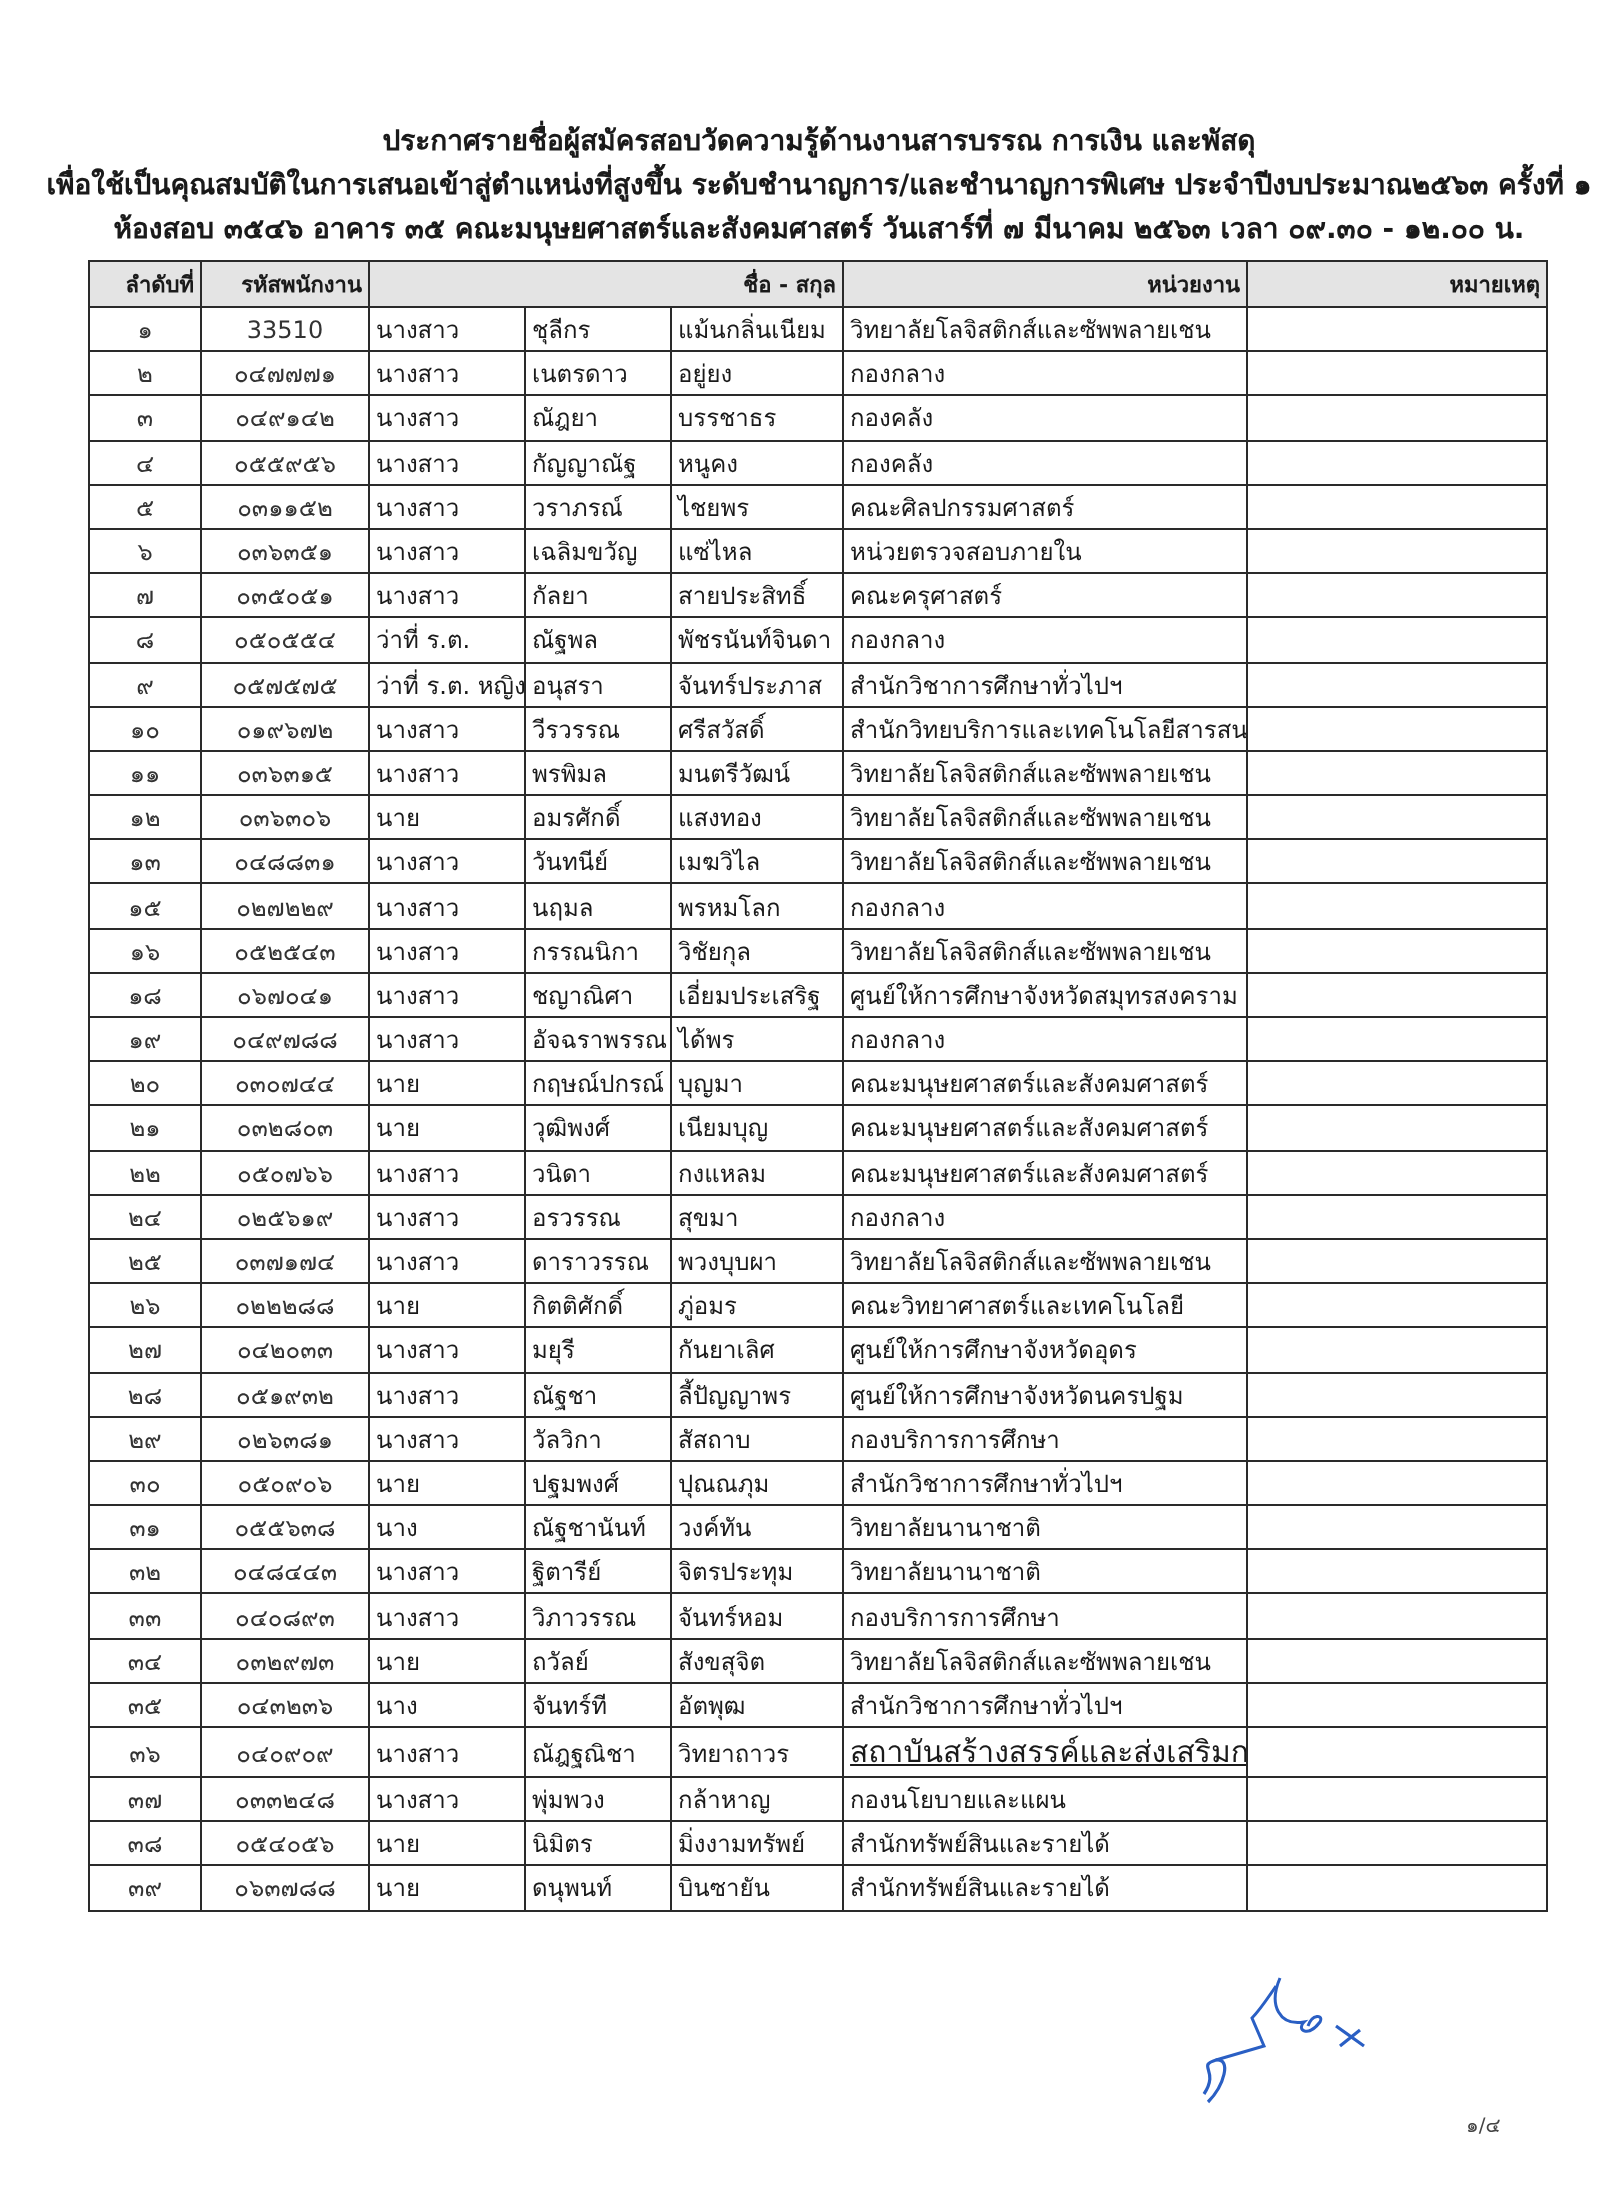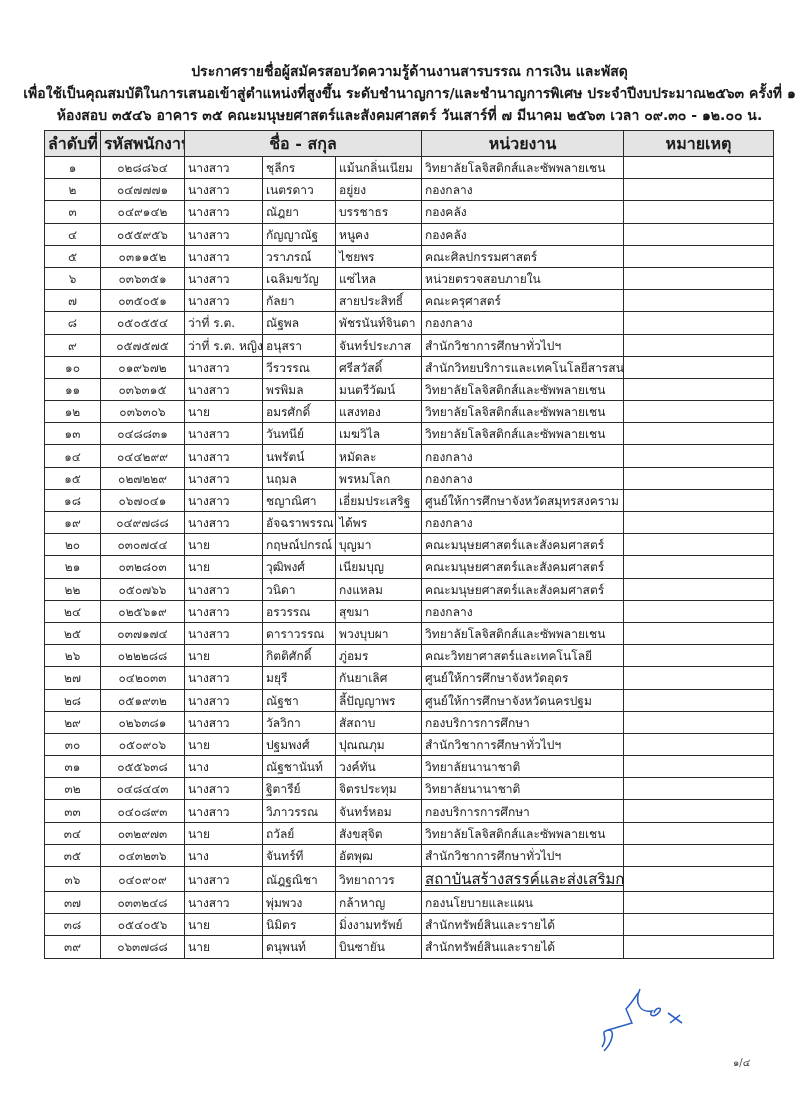--- a/index.html
+++ b/index.html
@@ -4,21 +4,21 @@
 <style>
   html, body { margin: 0; padding: 0; background: #ffffff; }
   body { width: 800px; height: 1100px; position: relative; overflow: hidden;
          font-family: "DejaVu Sans", "Liberation Sans", sans-serif; color: #1a1a1a; }
   .titles { position: absolute; top: 60px; left: 0; width: 800px; text-align: center; }
   .titles div { font-weight: bold; font-size: 14px; line-height: 22px; white-space: nowrap; padding-left: 19px; }
   table.roster { position: absolute; top: 130px; left: 44px; width: 729px;
                  border-collapse: collapse; font-size: 12px; table-layout: fixed; }
   table.roster th, table.roster td { border: 1px solid #2a2a2a; height: 21.2px; padding: 0 3px;
                  white-space: nowrap; overflow: hidden; }
-  table.roster th { background: #e4e4e4; font-weight: bold; font-size: 16px; text-align: center; height: 22px; margin-top: 11px; }
+  table.roster th { background: #e4e4e4; font-weight: bold; font-size: 11px; text-align: right; height: 22px; margin-top: 11px; }
   td.c-no, td.c-code { text-align: center; color: #333; }
   td.c-title { border-right: none; }
   td.c-first { border-left: none; border-right: none; }
   td.c-last { border-left: none; }
   td.c-unit.small { font-size: 15px; text-decoration: underline; }
   .page-num { position: absolute; top: 1055px; left: 733px; font-size: 10px; color: #444; }
   .signature { position: absolute; left: 590px; top: 985px; width: 110px; height: 70px; }
 </style>
 </head>
 <body>
@@ -44,21 +44,21 @@
       <th>ลำดับที่</th>
       <th>รหัสพนักงาน</th>
       <th colspan="3">ชื่อ - สกุล</th>
       <th>หน่วยงาน</th>
       <th>หมายเหตุ</th>
     </tr>
   </thead>
   <tbody id="rows">
       <tr>
         <td class="c-no">๑</td>
-        <td class="c-code">๐๒๘๘๖๔</td>
+        <td class="c-code">33510</td>
         <td class="c-title">นางสาว</td>
         <td class="c-first">ชุลีกร</td>
         <td class="c-last">แม้นกลิ่นเนียม</td>
         <td class="c-unit">วิทยาลัยโลจิสติกส์และซัพพลายเชน</td>
         <td class="c-remark"></td>
       </tr>
       <tr>
         <td class="c-no">๒</td>
         <td class="c-code">๐๔๗๗๗๑</td>
         <td class="c-title">นางสาว</td>
@@ -160,35 +160,35 @@
       <tr>
         <td class="c-no">๑๓</td>
         <td class="c-code">๐๔๘๘๓๑</td>
         <td class="c-title">นางสาว</td>
         <td class="c-first">วันทนีย์</td>
         <td class="c-last">เมฆวิไล</td>
         <td class="c-unit">วิทยาลัยโลจิสติกส์และซัพพลายเชน</td>
         <td class="c-remark"></td>
       </tr>
       <tr>
-        <td class="c-no">๑๔</td>
-        <td class="c-code">๐๔๔๒๙๙</td>
-        <td class="c-title">นางสาว</td>
-        <td class="c-first">นพรัตน์</td>
-        <td class="c-last">หมัดละ</td>
-        <td class="c-unit">กองกลาง</td>
-        <td class="c-remark"></td>
-      </tr>
-      <tr>
         <td class="c-no">๑๕</td>
         <td class="c-code">๐๒๗๒๒๙</td>
         <td class="c-title">นางสาว</td>
         <td class="c-first">นฤมล</td>
         <td class="c-last">พรหมโลก</td>
         <td class="c-unit">กองกลาง</td>
+        <td class="c-remark"></td>
+      </tr>
+      <tr>
+        <td class="c-no">๑๖</td>
+        <td class="c-code">๐๕๒๕๔๓</td>
+        <td class="c-title">นางสาว</td>
+        <td class="c-first">กรรณนิกา</td>
+        <td class="c-last">วิชัยกุล</td>
+        <td class="c-unit">วิทยาลัยโลจิสติกส์และซัพพลายเชน</td>
         <td class="c-remark"></td>
       </tr>
       <tr>
         <td class="c-no">๑๘</td>
         <td class="c-code">๐๖๗๐๔๑</td>
         <td class="c-title">นางสาว</td>
         <td class="c-first">ชญาณิศา</td>
         <td class="c-last">เอี่ยมประเสริฐ</td>
         <td class="c-unit">ศูนย์ให้การศึกษาจังหวัดสมุทรสงคราม</td>
         <td class="c-remark"></td>

